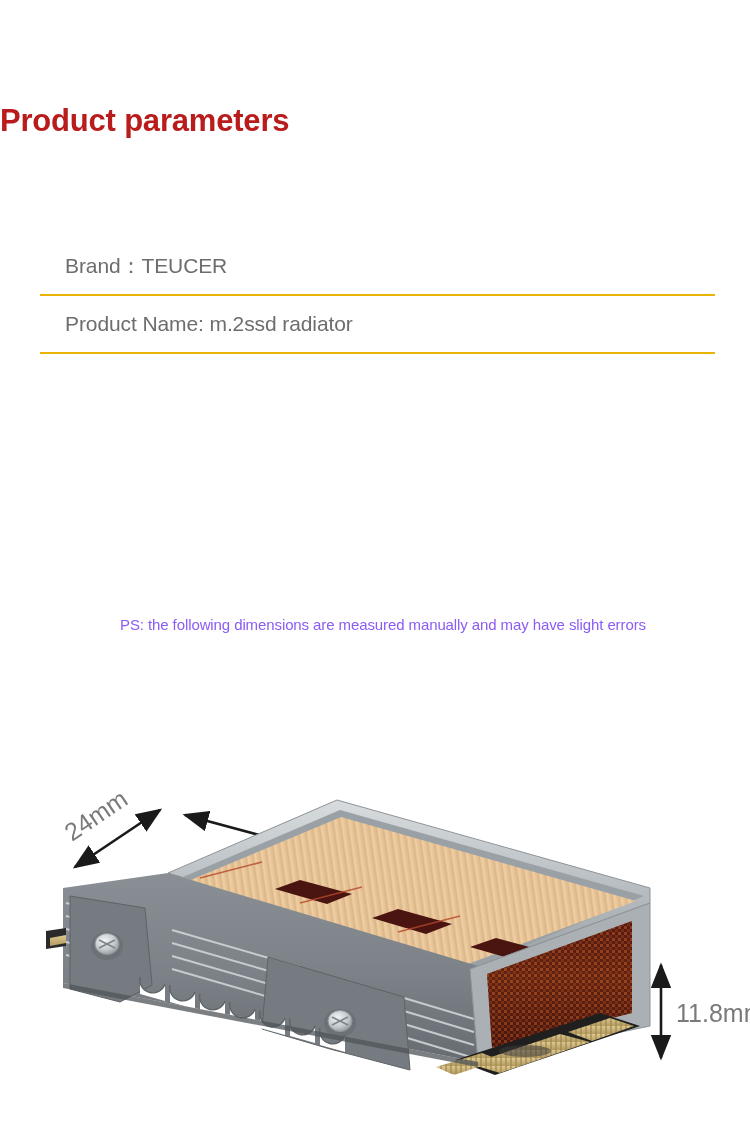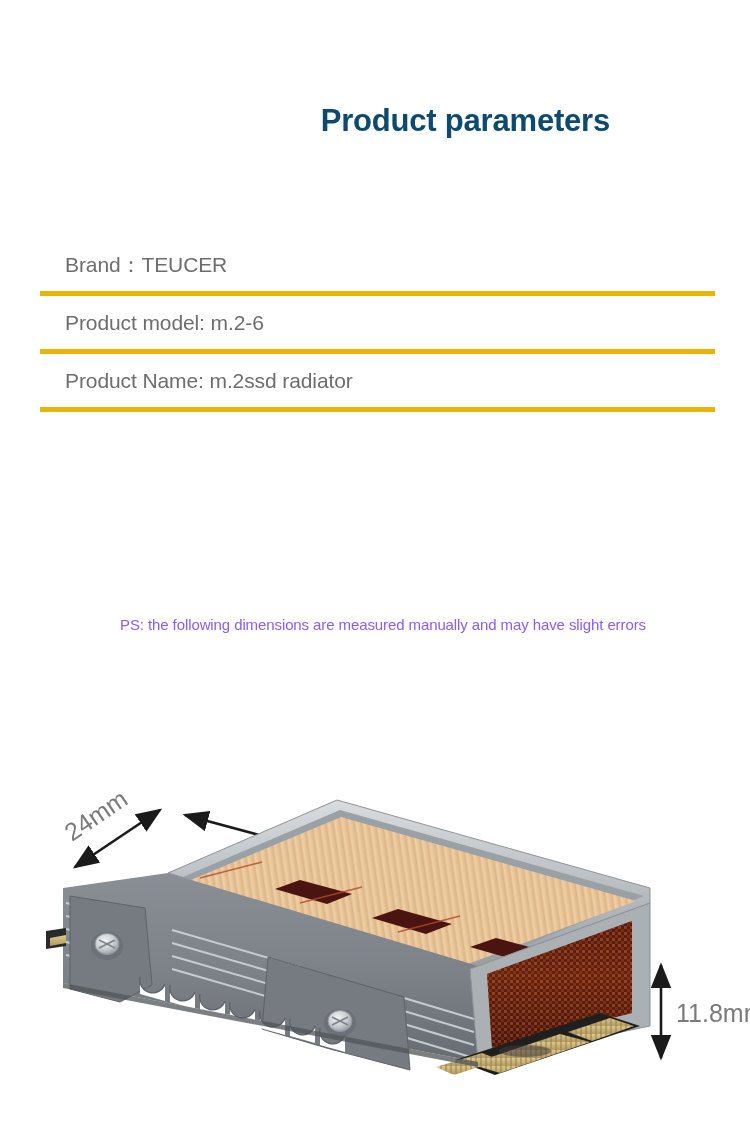--- a/index.html
+++ b/index.html
@@ -15,37 +15,37 @@
     font-family: "Liberation Sans", sans-serif;
     -webkit-font-smoothing: antialiased;
   }
 
   
   .page-title {
     position: absolute;
     top: 103px;
     left: 0;
     width: 610px;
-    text-align: right;
+    text-align: left;
     font-size: 31px;
     font-weight: bold;
-    color: #0c4a6e;
+    color: #b91c1c;
     letter-spacing: -0.2px;
   }
 
   
   .spec-table {
     position: absolute;
     top: 238px;
     left: 40px;
     width: 675px;
   }
   .spec-row {
     height: 58px;
-    border-bottom: 5px solid #eab308;
+    border-bottom: 2px solid #eab308;
     display: flex;
     align-items: center;
     box-sizing: border-box;
   }
   .spec-text {
     padding-left: 25px;
     font-size: 21px;
     color: #6d6d6d;
     white-space: nowrap;
     letter-spacing: -0.1px;
@@ -87,23 +87,20 @@
 <body>
 
 <div class="page-title">Product parameters</div>
 
 <div class="spec-table">
 
   <div class="spec-row">
     <span class="spec-text">Brand：TEUCER</span>
   </div>
 
-  <div class="spec-row">
-    <span class="spec-text">Product model: m.2-6</span>
-  </div>
 
   <div class="spec-row">
     <span class="spec-text">Product Name: m.2ssd radiator</span>
   </div>
 
 
 
 
 </div>
 

